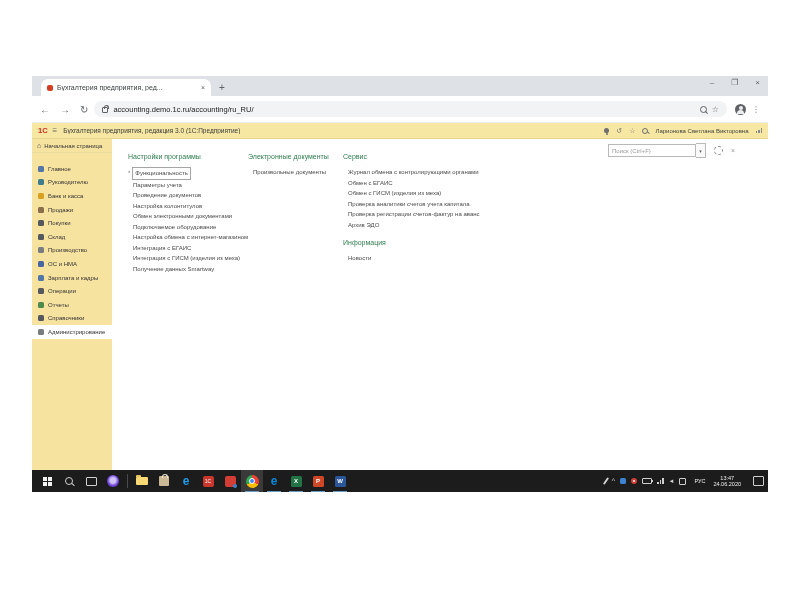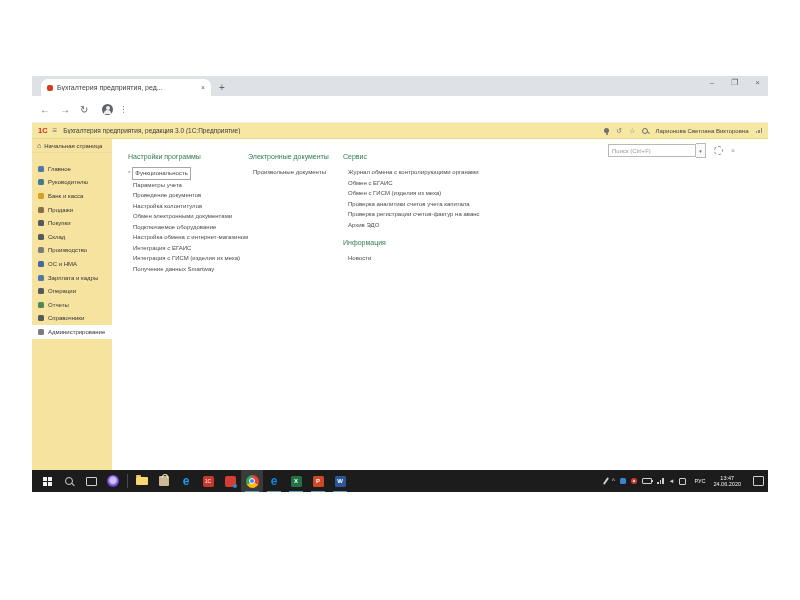--- a/index.html
+++ b/index.html
@@ -152,20 +152,26 @@
         <span>×</span>
       </div>
     </div>
 
     <div class="addressbar">
       <div class="nav">
         <span>←</span>
         <span>→</span>
         <span>↻</span>
       </div>
+      <div class="omnibox">
+        <span class="lock"></span>
+        <span class="omni-url">accounting.demo.1c.ru/accounting/ru_RU/</span>
+        <span class="mag"></span>
+        <span class="ob-star">☆</span>
+      </div>
       <span class="avatar"></span>
       <span class="kebab">⋮</span>
     </div>
 
     <div class="appbar">
       <span class="logo1c">1С</span>
       <span class="hamb">≡</span>
       <span class="appbar-title">Бухгалтерия предприятия, редакция 3.0   (1С:Предприятие)</span>
       <div class="appbar-right">
         <span class="bell"></span>

